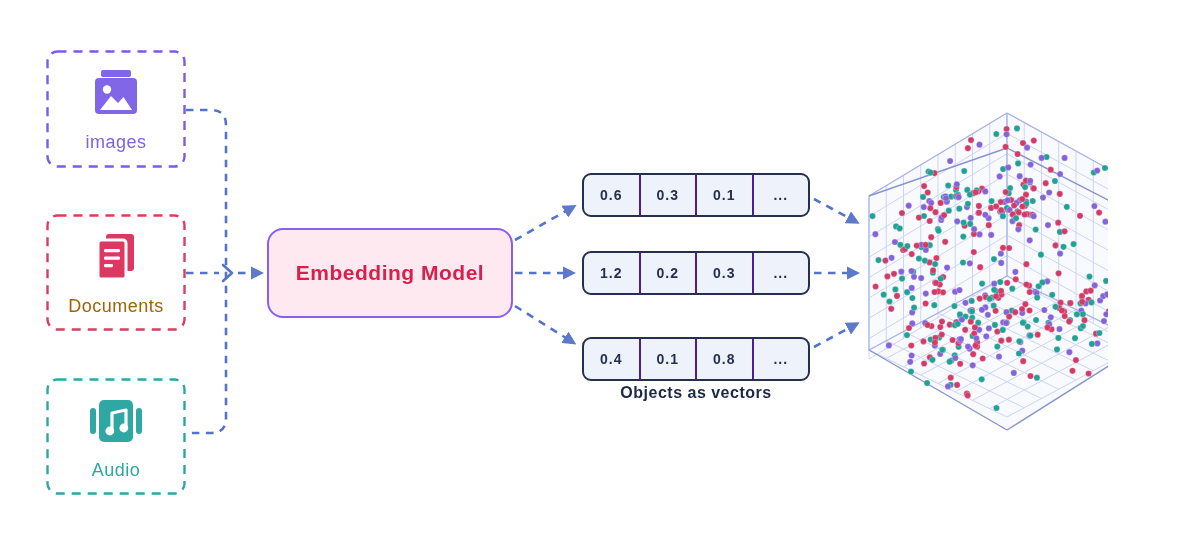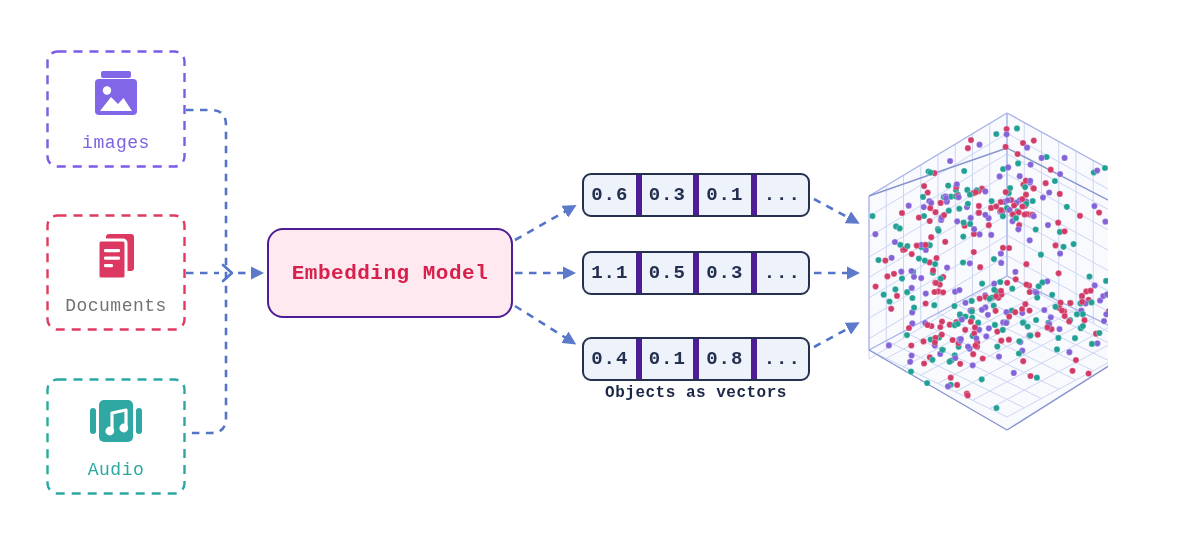--- a/index.html
+++ b/index.html
@@ -1,54 +1,54 @@
 <!DOCTYPE html>
 <html><head>
 <meta charset="utf-8">
 <style>
   html,body{margin:0;padding:0;background:#ffffff;}
   .canvas{
     position:relative;width:1108px;height:548px;background:#ffffff;
-    font-family:Liberation Mono, monospace;overflow:hidden;
+    font-family:Liberation Sans, sans-serif;overflow:hidden;
   }
   svg{display:block;}
   .layer{position:absolute;left:0;top:0;}
   
   .srcbox{
     position:absolute;left:46px;width:140px;
     display:flex;flex-direction:column;align-items:center;justify-content:center;
     gap:11px;box-sizing:border-box;
   }
   .srcbox .dashed-border{position:absolute;left:0;top:0;}
   .srcbox .label{font-size:18px;font-weight:500;letter-spacing:.5px;position:relative;}
   #box-images{top:50px;height:118px;}
   #box-documents{top:214px;height:117px;}
   #box-audio{top:378px;height:117px;}
   #box-images .label{color:#7d62e2;}
-  #box-documents .label{color:#737373;}
+  #box-documents .label{color:#a16207;}
   #box-audio .label{color:#2ba8a3;}
   
   .model-box{
     position:absolute;left:267px;top:228px;width:246px;height:90px;
-    background:#fde9ef;border:2px solid #4c1d95;border-radius:16px;
+    background:#fde9ef;border:2px solid #8b5cf6;border-radius:16px;
     display:flex;align-items:center;justify-content:center;box-sizing:border-box;
   }
   .model-box .label{color:#d8204d;font-size:21px;font-weight:700;letter-spacing:.5px;}
   
   .vrow{
     position:absolute;left:582px;width:228px;height:44px;
     background:#edf2fb;border:2px solid #25304f;border-radius:9px;
     display:flex;box-sizing:border-box;overflow:hidden;
   }
   #vrow-0{top:173px;} #vrow-1{top:251px;} #vrow-2{top:329px;margin-top:8px;}
   .vcell{
     flex:1;display:flex;align-items:center;justify-content:center;
-    color:#25304f;font-size:19px;font-weight:700;letter-spacing:1px;
+    color:#25304f;font-size:14px;font-weight:700;letter-spacing:1px;
   }
-  .vcell + .vcell{border-left:6px solid #4c1d95;}
+  .vcell + .vcell{border-left:2px solid #4c1d95;}
   .caption{
     position:absolute;left:570px;top:384px;width:252px;text-align:center;
     color:#1c2847;font-size:16px;font-weight:700;letter-spacing:.5px;
   }
 </style>
 </head>
 <body>
 
 <div class="canvas">
 
@@ -119,22 +119,22 @@
     <span class="label">Embedding Model</span>
   </div>
 
   <div class="vrow" id="vrow-0">
     <div class="vcell">0.6</div>
     <div class="vcell">0.3</div>
     <div class="vcell">0.1</div>
     <div class="vcell">...</div>
   </div>
   <div class="vrow" id="vrow-1">
-    <div class="vcell">1.1</div>
-    <div class="vcell">0.5</div>
+    <div class="vcell">1.2</div>
+    <div class="vcell">0.2</div>
     <div class="vcell">0.3</div>
     <div class="vcell">...</div>
   </div>
   <div class="vrow" id="vrow-2">
     <div class="vcell">0.4</div>
     <div class="vcell">0.1</div>
     <div class="vcell">0.8</div>
     <div class="vcell">...</div>
   </div>
 

